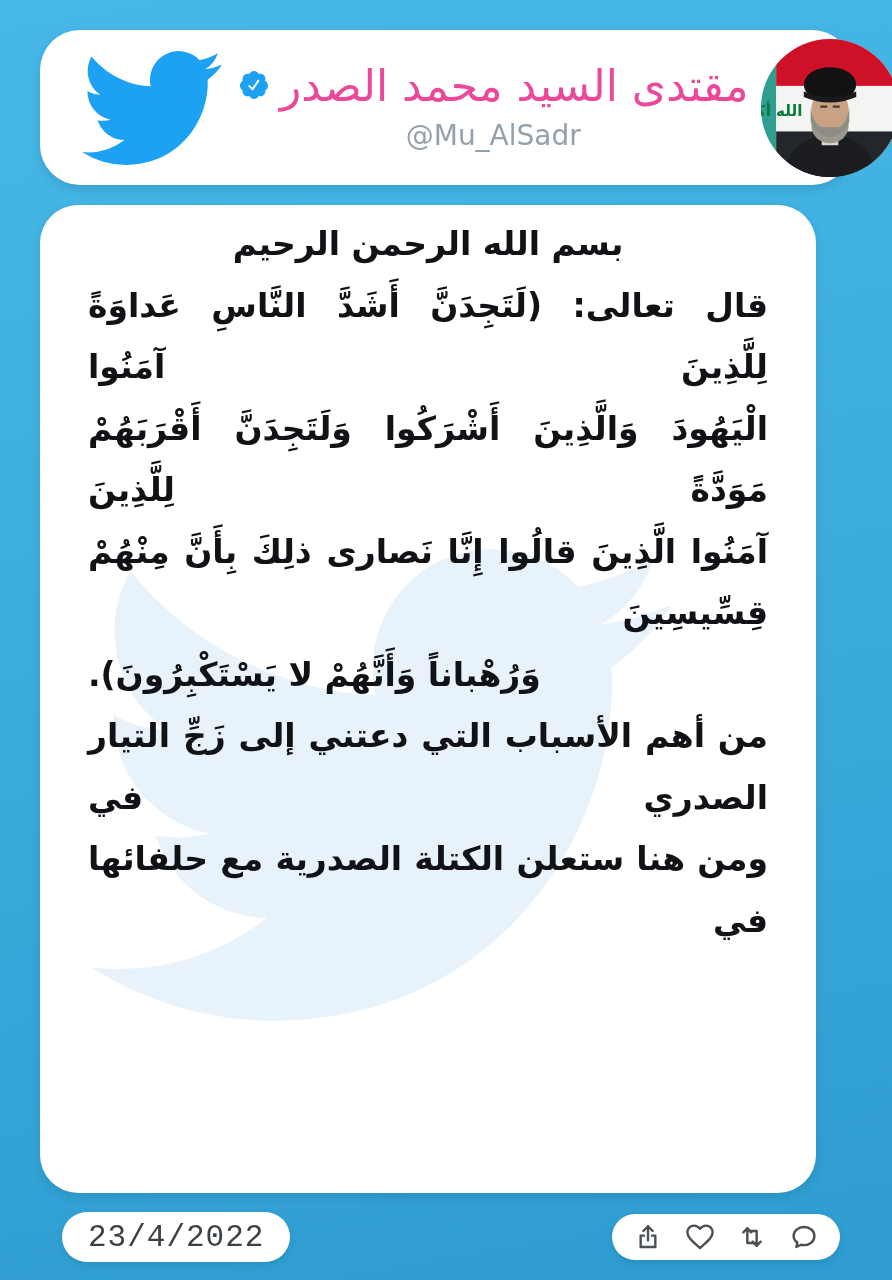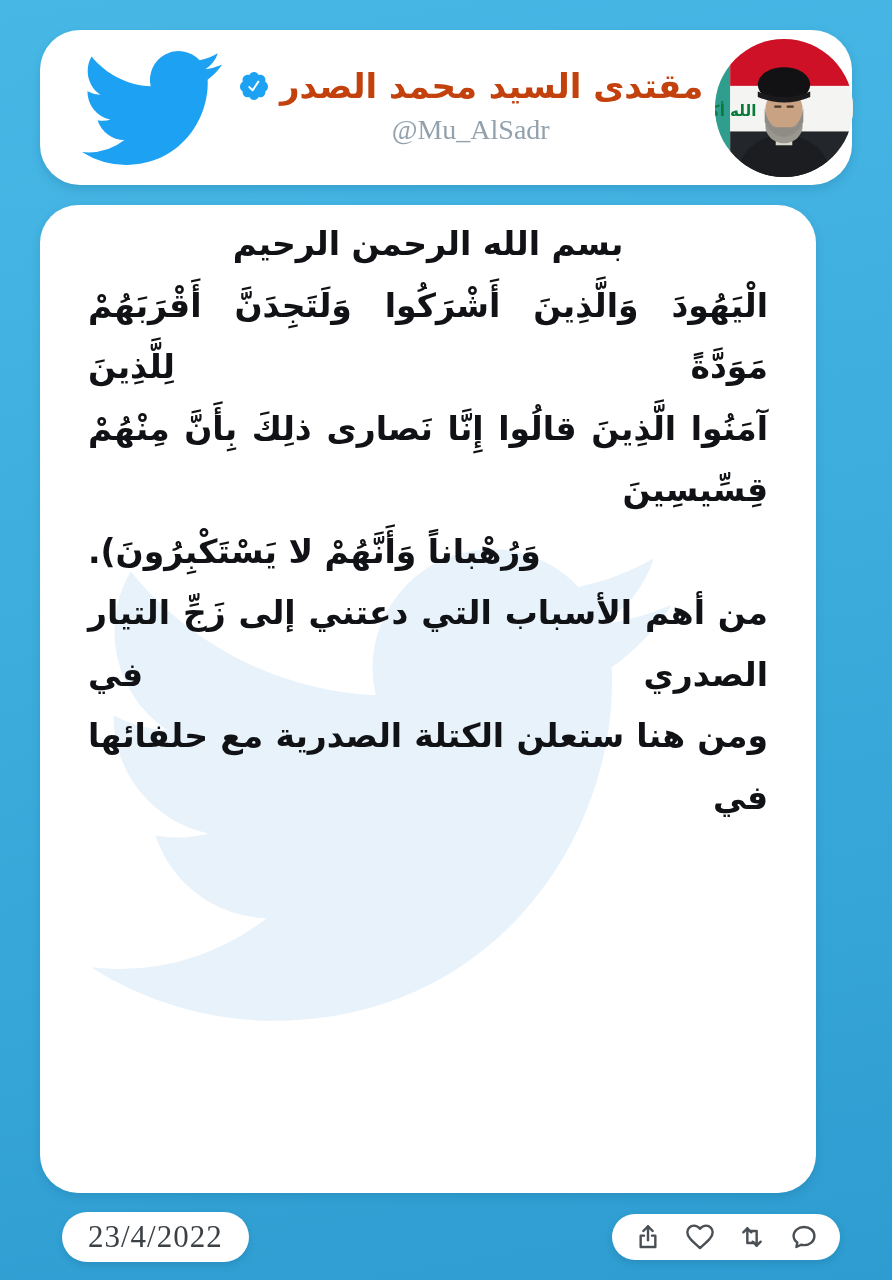--- a/index.html
+++ b/index.html
@@ -22,26 +22,26 @@
   .twitter-logo{
     flex:0 0 auto;margin-left:26px;display:flex;align-items:center;
   }
   .twitter-logo svg{width:172px;height:140px;}
   .identity{
     flex:1 1 auto;display:flex;flex-direction:column;align-items:center;
     justify-content:center;direction:rtl;margin-top:-4px;
   }
   .name-row{display:flex;align-items:center;gap:10px;direction:rtl;}
   .display-name{
-    font-size:34px;font-weight:bold;color:#c2410c;letter-spacing:0;
+    font-size:44px;font-weight:normal;color:#ec4899;letter-spacing:0;
     white-space:nowrap;
   }
   .verified svg{width:32px;height:32px;display:block;}
   .handle{
-    font-size:28px;color:#93a1ad;margin-top:8px;direction:ltr;font-family:Liberation Serif, serif;
+    font-size:28px;color:#93a1ad;margin-top:8px;direction:ltr;
   }
   .avatar{
     flex:0 0 auto;width:138px;height:138px;border-radius:50%;
     overflow:hidden;margin-right:8px;margin-left:12px;position:relative;
   }
   .avatar svg{width:138px;height:138px;display:block;}
   
   .body-card{
     position:absolute;left:40px;top:205px;width:776px;height:988px;
     background:#ffffff;border-radius:38px;
@@ -64,21 +64,21 @@
   .line.right{text-align:left;}
   
   .footer{position:absolute;left:0;top:1210px;width:892px;height:56px;}
   .date-pill{
     position:absolute;left:62px;top:2px;height:50px;
     background:#ffffff;border-radius:26px;
     display:flex;align-items:center;padding:0 26px;
     box-shadow:0 3px 7px rgba(10,70,110,.18);
   }
   .date-pill span{
-    font-family:Liberation Serif, serif;
+    font-family:Liberation Mono, monospace;
     font-size:31px;color:#3c4146;letter-spacing:1px;
   }
   .actions-pill{
     position:absolute;right:52px;top:4px;height:46px;
     background:#ffffff;border-radius:24px;
     display:flex;align-items:center;gap:20px;padding:0 20px;
     box-shadow:0 3px 7px rgba(10,70,110,.18);
   }
   .action-icon{display:flex;align-items:center;cursor:pointer;}
   .action-icon svg{width:32px;height:32px;stroke:#4a4f54;stroke-width:1.8;fill:none;
@@ -132,20 +132,21 @@
   </div>
 
   <div class="body-card">
     <span class="watermark">
       <svg viewBox="0 0 24 24" aria-hidden="true">
         <path fill="#e8f2fa" d="M23.953 4.57a10 10 0 01-2.825.775 4.958 4.958 0 002.163-2.723c-.951.555-2.005.959-3.127 1.184a4.92 4.92 0 00-8.384 4.482C7.69 8.095 4.067 6.13 1.64 3.162a4.822 4.822 0 00-.666 2.475c0 1.71.87 3.213 2.188 4.096a4.904 4.904 0 01-2.228-.616v.06a4.923 4.923 0 003.946 4.827 4.996 4.996 0 01-2.212.085 4.936 4.936 0 004.604 3.417 9.867 9.867 0 01-6.102 2.105c-.39 0-.779-.023-1.17-.067a13.995 13.995 0 007.557 2.209c9.053 0 13.998-7.496 13.998-13.985 0-.21 0-.42-.015-.63A9.935 9.935 0 0024 4.59z"></path>
       </svg>
     </span>
     <div class="tweet-text" id="tweet-lines">
         <div class="line center">بسم الله الرحمن الرحيم</div>
+        <div class="line justify">قال تعالى: (لَتَجِدَنَّ أَشَدَّ النَّاسِ عَداوَةً لِلَّذِينَ آمَنُوا</div>
         <div class="line justify">الْيَهُودَ وَالَّذِينَ أَشْرَكُوا وَلَتَجِدَنَّ أَقْرَبَهُمْ مَوَدَّةً لِلَّذِينَ</div>
         <div class="line justify">آمَنُوا الَّذِينَ قالُوا إِنَّا نَصارى ذلِكَ بِأَنَّ مِنْهُمْ قِسِّيسِينَ</div>
         <div class="line right">وَرُهْباناً وَأَنَّهُمْ لا يَسْتَكْبِرُونَ).</div>
         <div class="line justify">من أهم الأسباب التي دعتني إلى زَجِّ التيار الصدري في</div>
         <div class="line justify">ومن هنا ستعلن الكتلة الصدرية مع حلفائها في</div>
       </div>
   </div>
 
   <div class="footer">
     <div class="date-pill">

